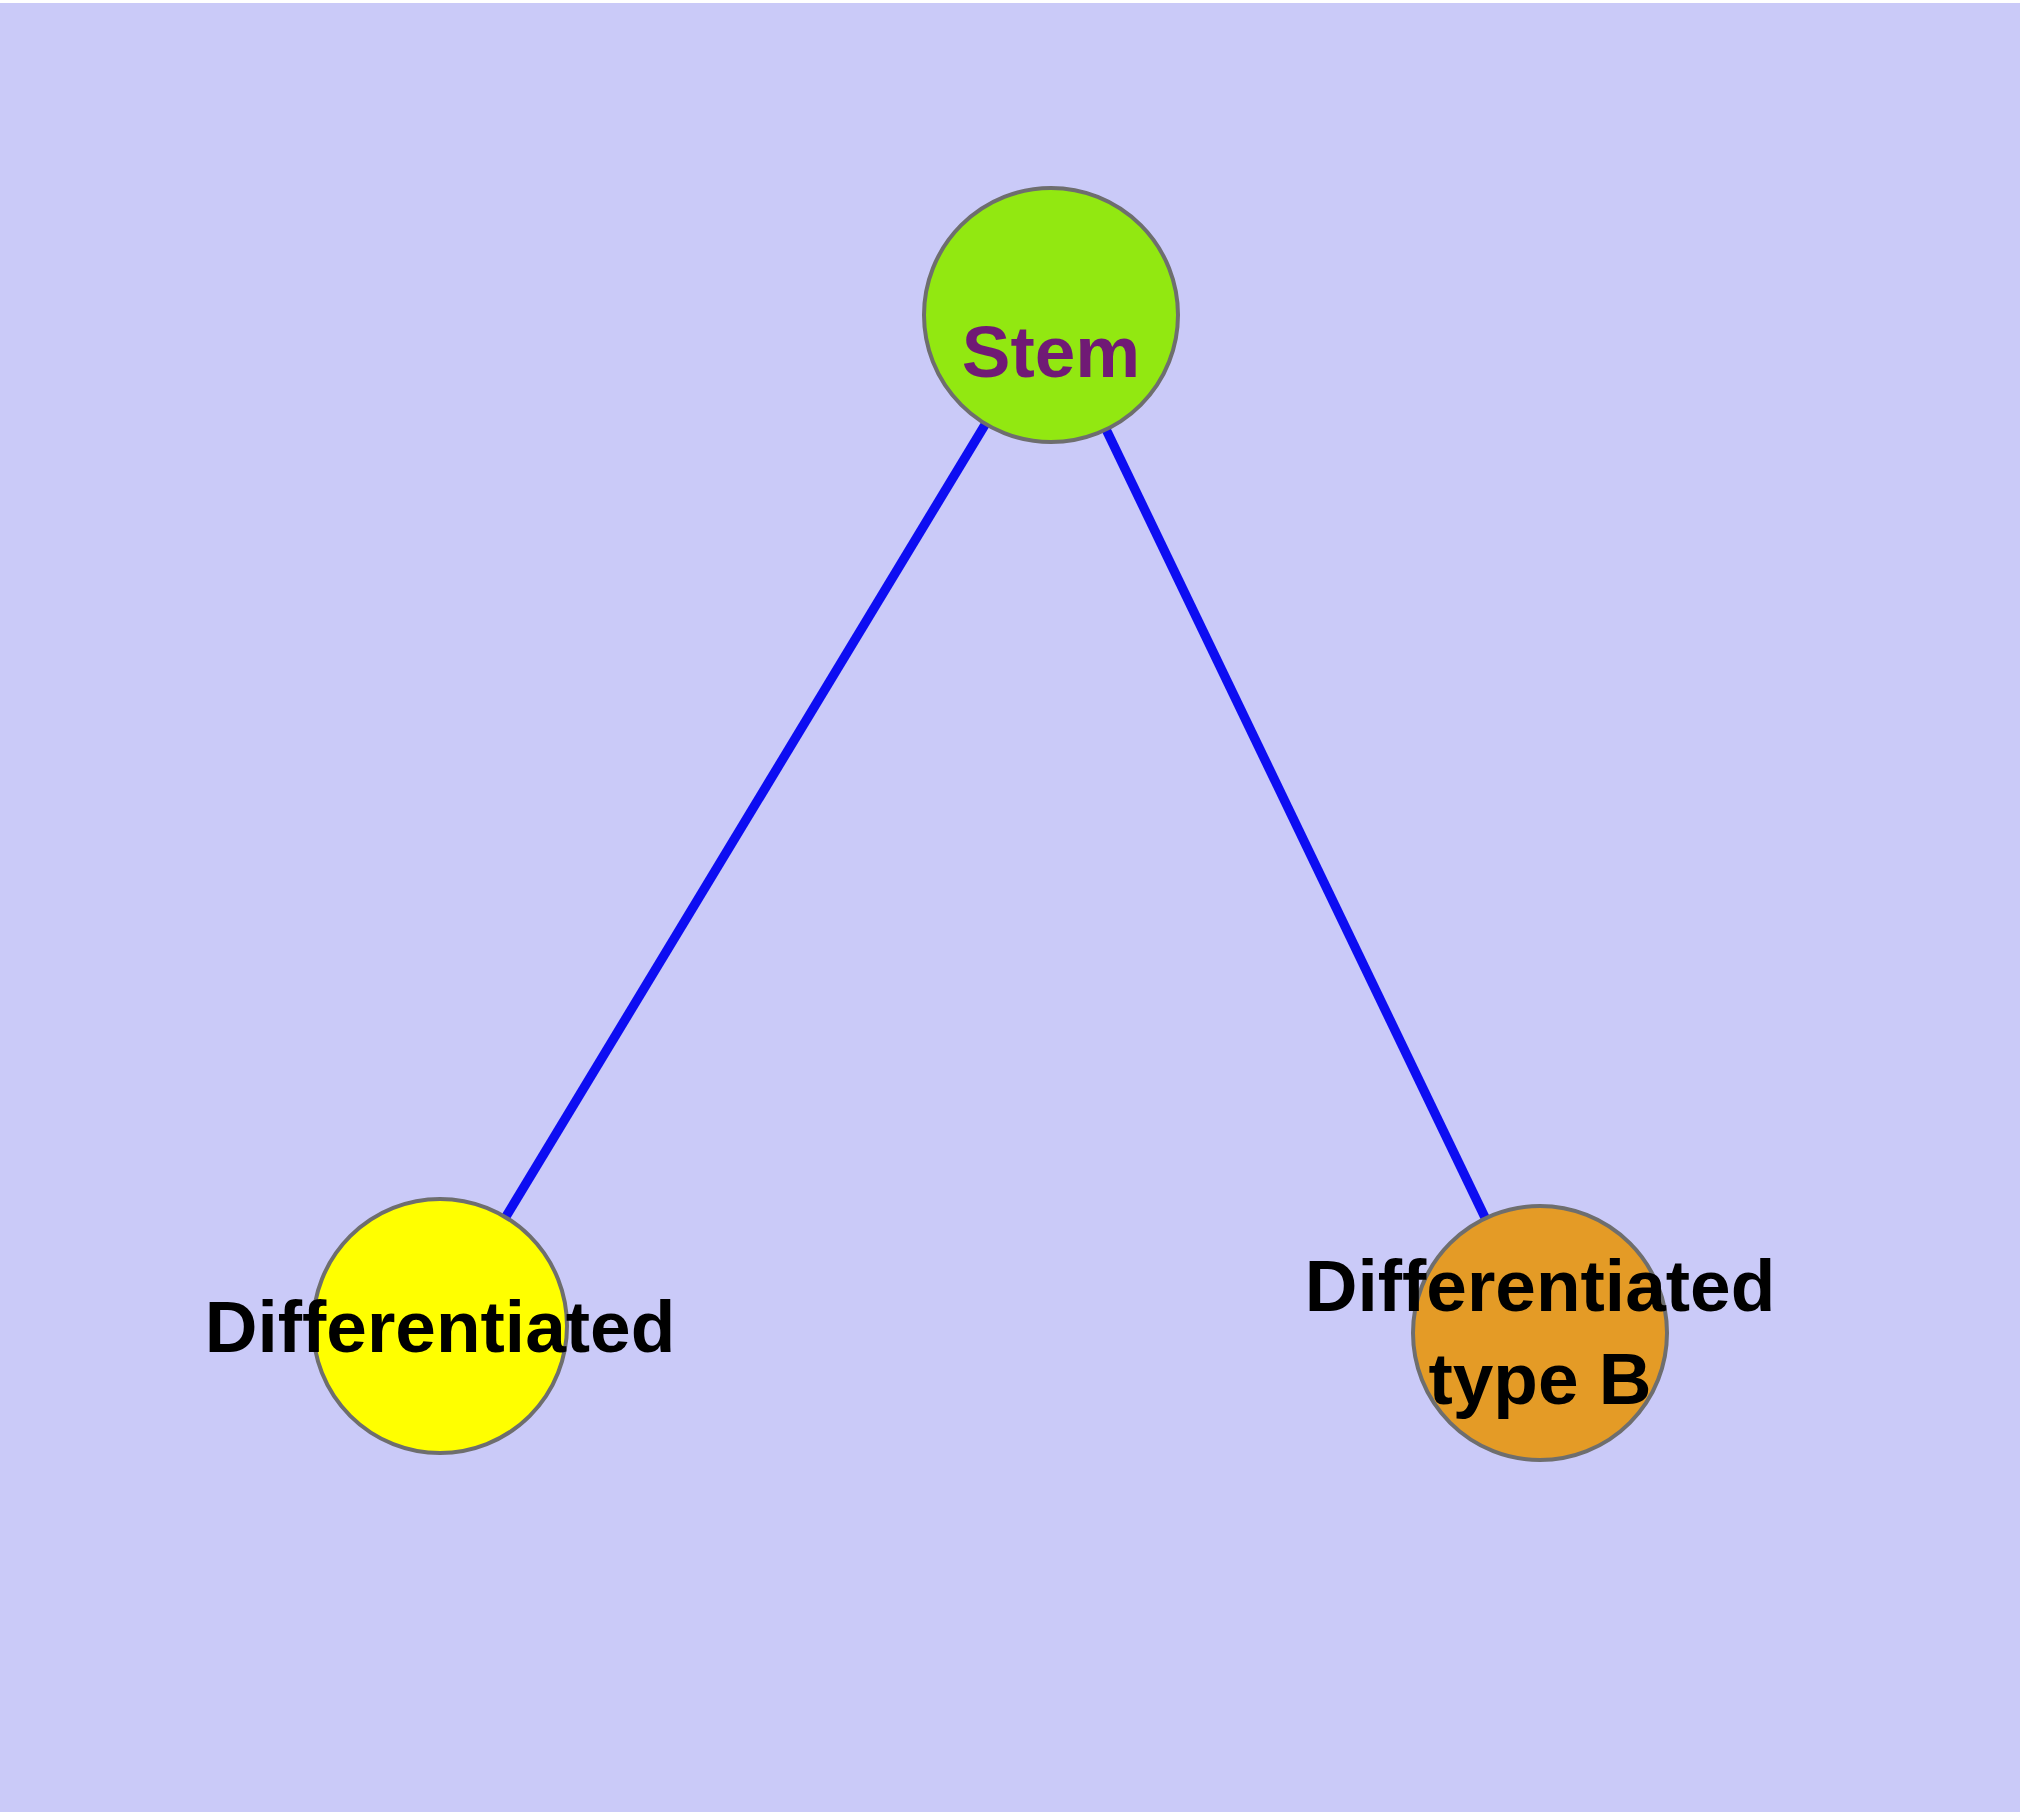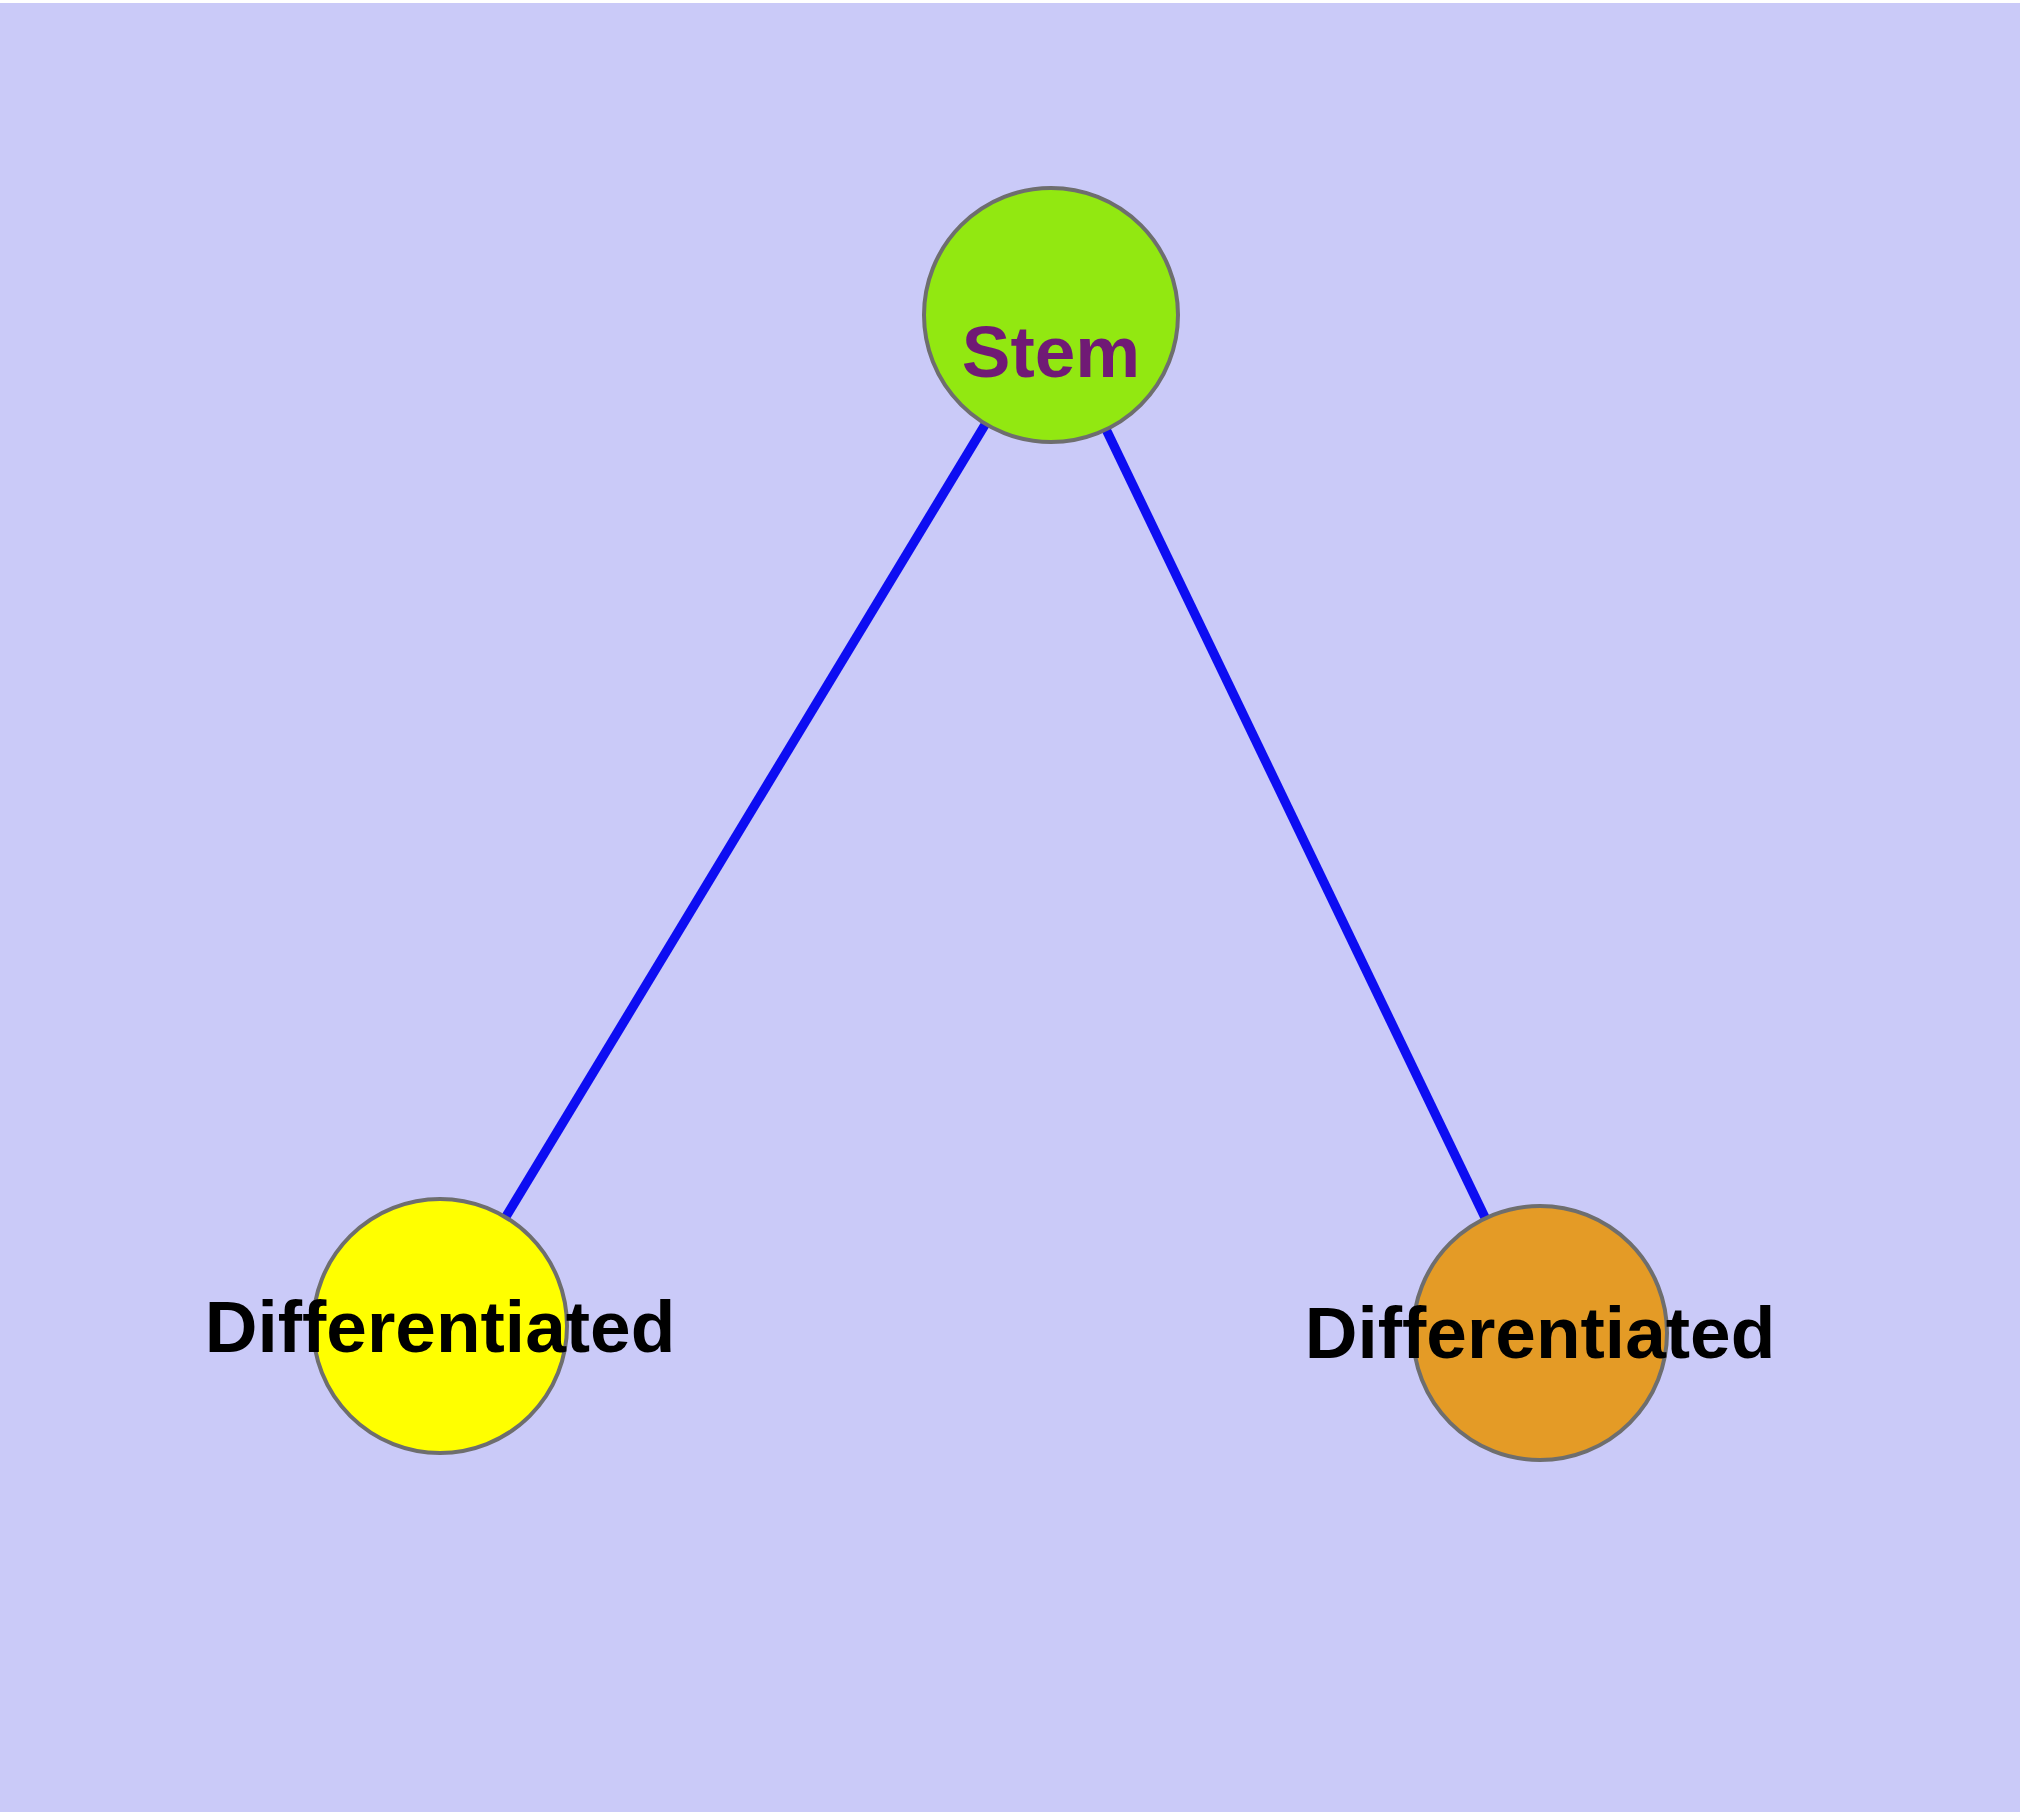--- a/index.html
+++ b/index.html
@@ -58,16 +58,17 @@
   <div class="node-label" style="left: 1051px; top: 315px; color: #701a75; margin-top: 36px;">
     <div>Stem</div>
   </div>
 
   <div class="node-label" style="left: 440px; top: 1326px; color: rgb(0, 0, 0);">
     <div>Differentiated</div>
   </div>
 
   <div class="node-label" style="left: 1540px; top: 1332px; color: rgb(0, 0, 0);">
     <div>Differentiated</div>
+    <div>type B</div>
   </div>
 
 </div>
 
 
 </body></html>

